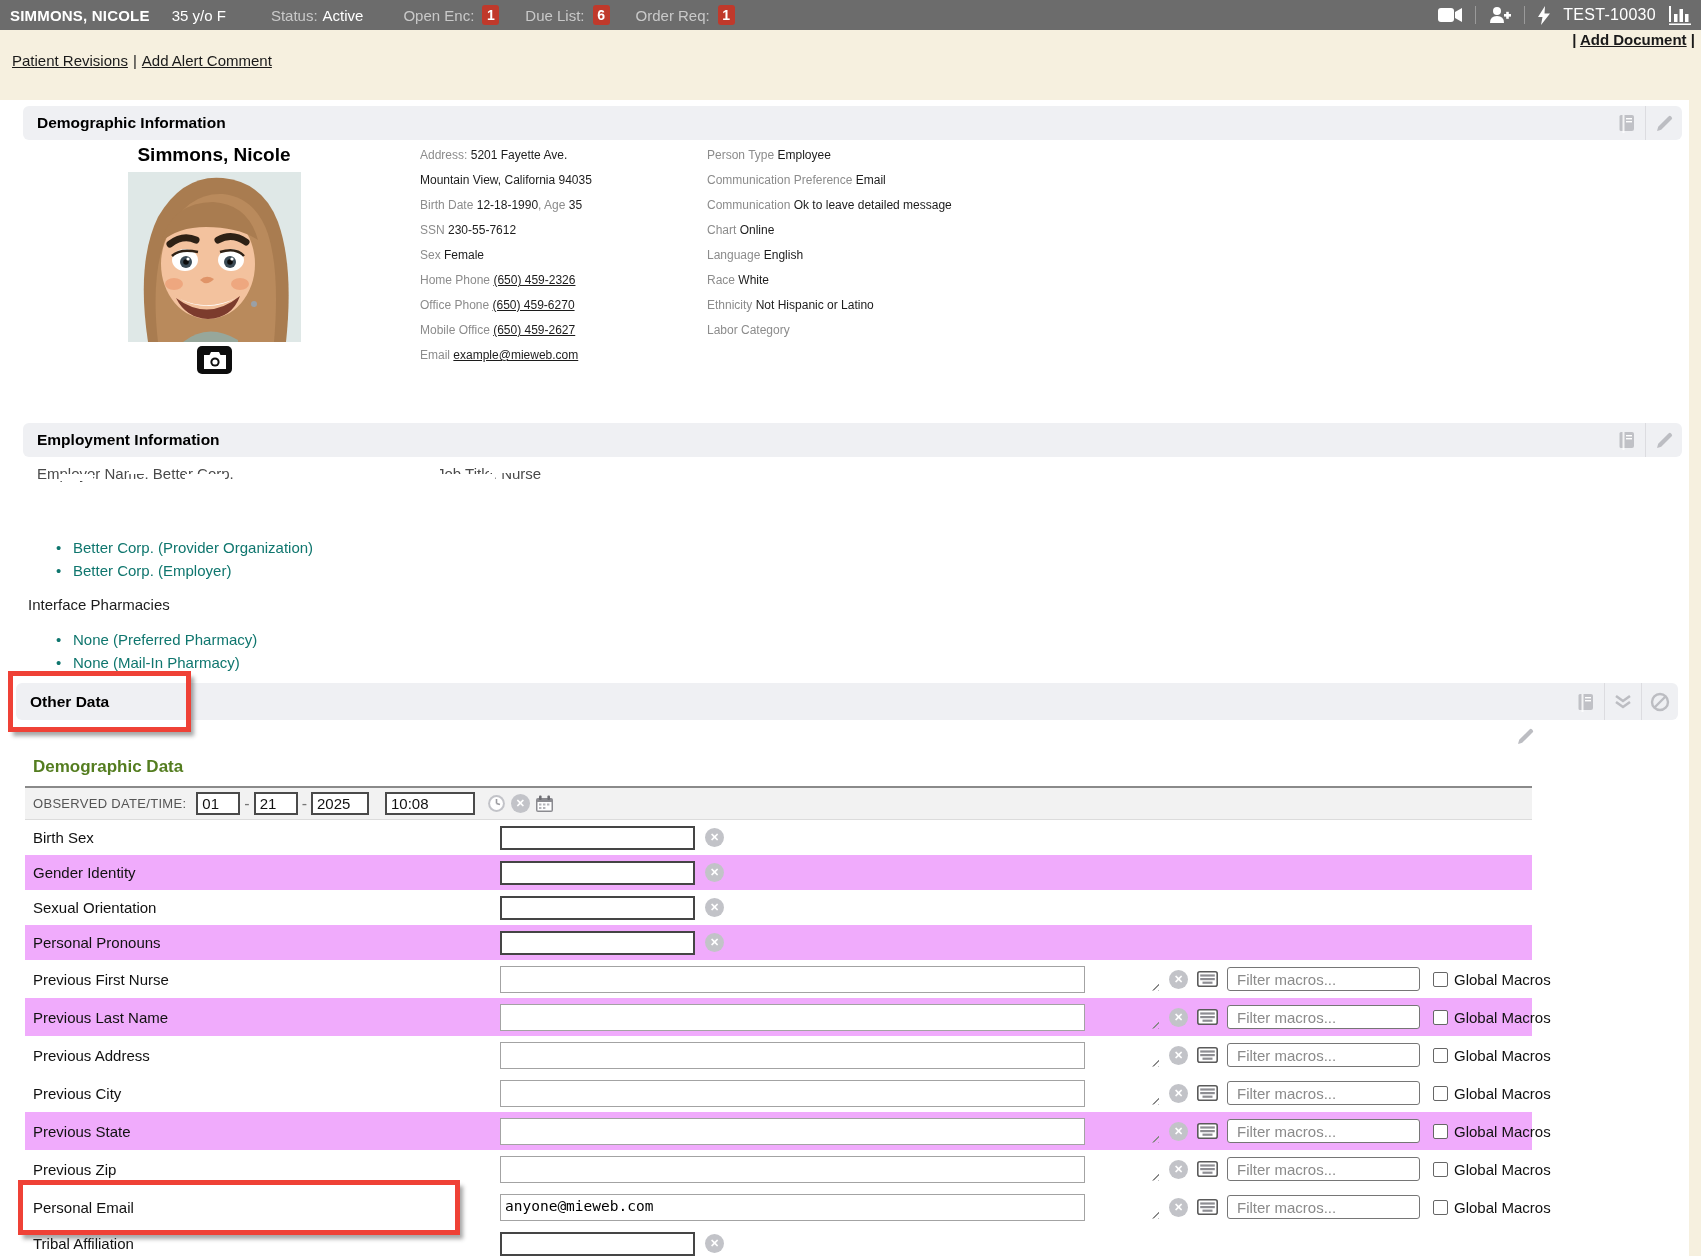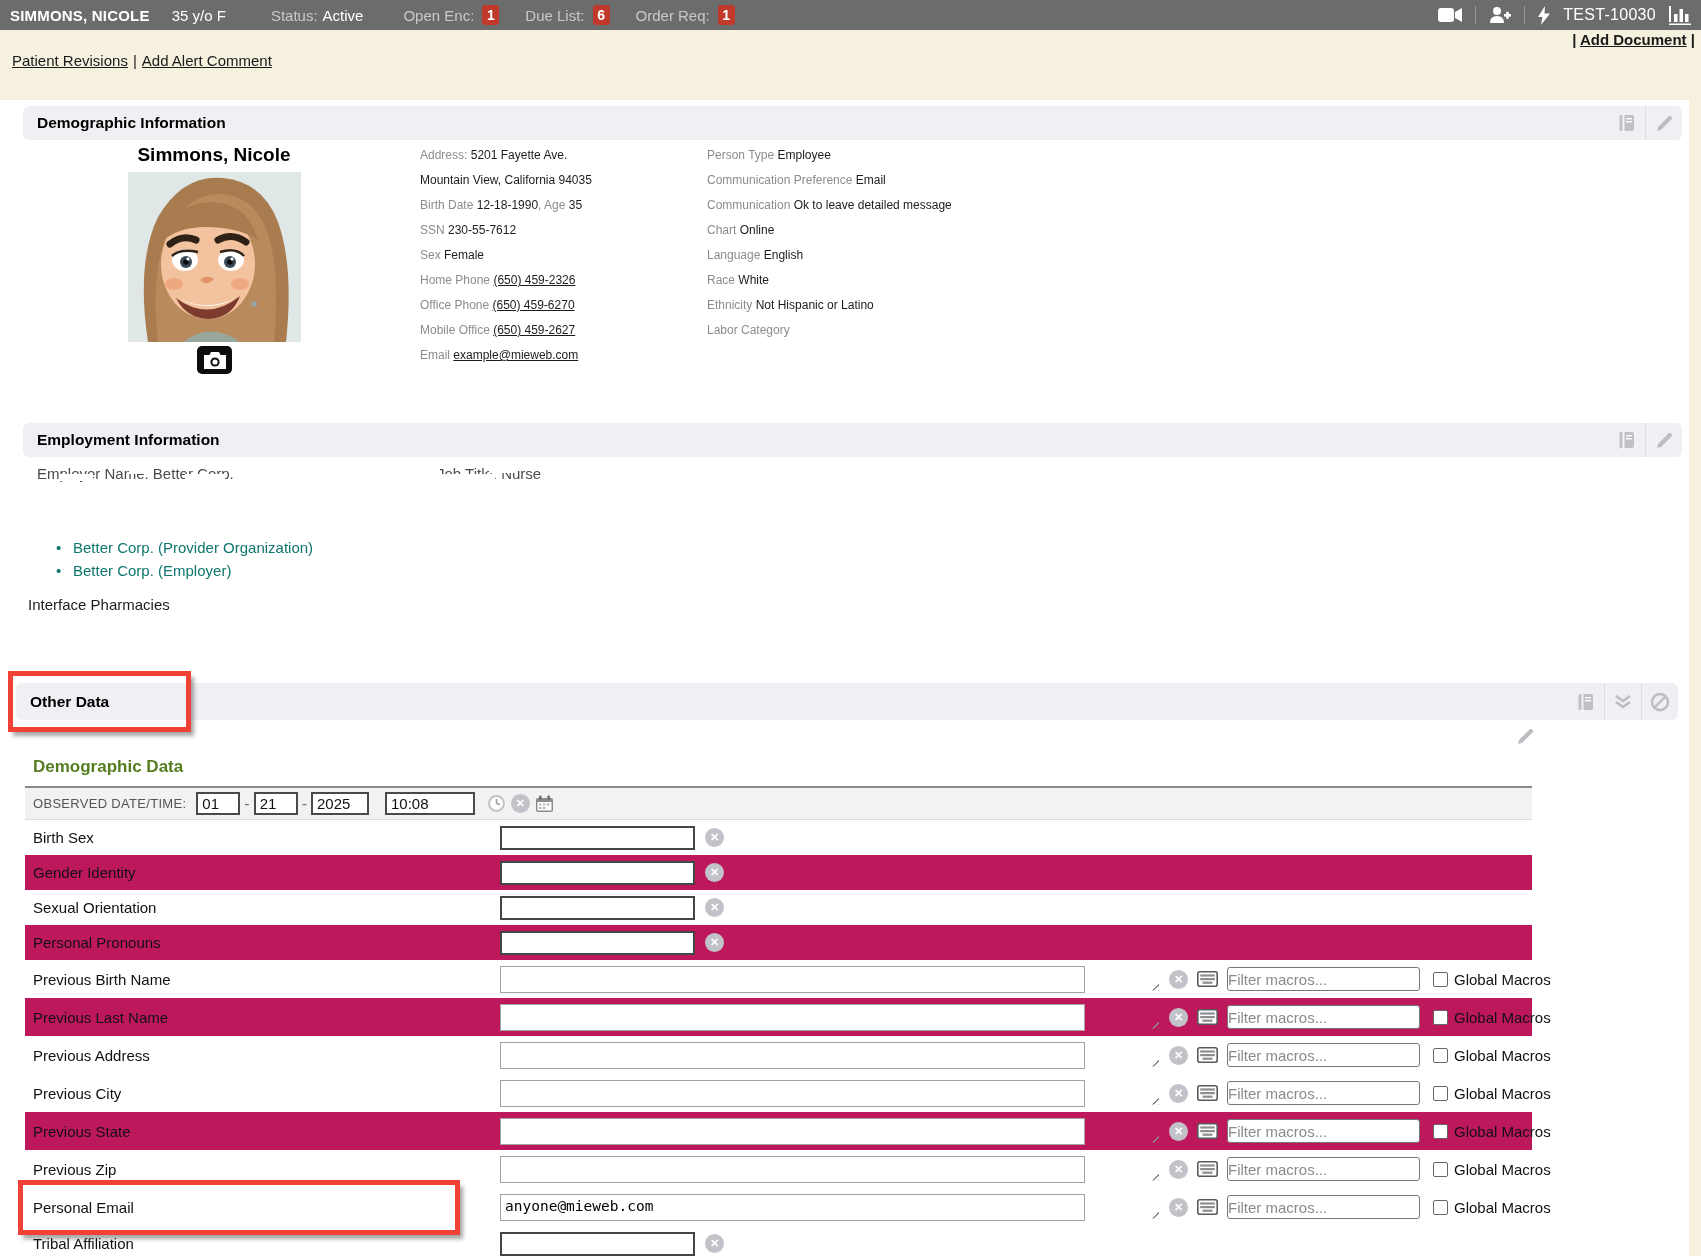--- a/index.html
+++ b/index.html
@@ -73,38 +73,38 @@
   .obs-row { height:32px; background:#f2f2f2; border-bottom:1px solid #dcdcdc;
     display:flex; align-items:center; padding-left:8px; gap:4px; }
   .obs-label { font-size:13px; color:#555; letter-spacing:.3px; margin-right:6px; }
   .obs-input { height:23px; border:2px solid #4a4a4a; background:#fff; font-size:15px; color:#111;
     padding-left:4px; font-family:"Liberation Sans",sans-serif; }
   .obs-dash { color:#777; }
   .obs-icons { display:flex; align-items:center; gap:5px; margin-left:8px; }
 
   .drow { display:flex; align-items:center; padding-left:8px; }
   .drow.white { background:#fff; }
-  .drow.gray { background:#be185d; }
+  .drow.gray { background:#f0abfc; }
   .drow .rlabel { width:467px; font-size:15px; color:#111; flex:0 0 auto; }
   .sel-input { width:195px; height:24px; border:2px solid #454545; background:#fff; font-size:15px;
     padding-left:4px; font-family:"Liberation Sans",sans-serif; }
   .ta { position:relative; width:585px; height:27px; border:1px solid #a3a3a3; background:#fff;
     font-size:15px; padding:3px 4px; resize:none; overflow:hidden;
     font-family:"Liberation Sans",sans-serif; }
   .ta.mono { font-family:"DejaVu Sans Mono", monospace; font-size:14.5px; }
   .ta-wrap { position:relative; width:661px; height:27px; flex:0 0 auto; }
   .ta-corner { position:absolute; right:2px; bottom:2px; width:9px; height:9px; pointer-events:none;
     background:repeating-linear-gradient(315deg,#8a8a8a 0 1.4px,transparent 1.4px 4px);
     clip-path:polygon(100% 0,100% 100%,0 100%); }
   .xcirc { width:19px; height:19px; border-radius:50%; background:#c2c3c8; color:#fff; flex:0 0 auto;
     display:flex; align-items:center; justify-content:center; font-size:11px; font-weight:bold; cursor:pointer; }
   .gap8 { width:8px; flex:0 0 auto; } .gap10 { width:10px; flex:0 0 auto; }
   .kbd-icon { flex:0 0 auto; margin:0 9px; cursor:pointer; display:flex; }
   .filter-inp { width:193px; height:24px; border:1px solid #767676; border-radius:3px; background:#fff;
-    font-size:15px; padding-left:0; font-family:"Liberation Sans",sans-serif; color:#111; }
+    font-size:15px; padding-left:9px; font-family:"Liberation Sans",sans-serif; color:#111; }
   .filter-inp::placeholder { color:#8a8a8a; }
   .gm-check { appearance:none; width:15px; height:15px; border:1.5px solid #666; border-radius:2px;
     background:#fff; margin-left:13px; flex:0 0 auto; cursor:pointer; }
   .gm-label { font-size:15px; color:#111; margin-left:6px; white-space:nowrap; }
 
   svg { display:block; }
 </style>
 </head>
 <body>
 
@@ -288,20 +288,24 @@
     <span class="patch" style="left:452px; top:0; width:28px; height:8px;"></span>
   </div>
 
   <ul id="org-list" class="blist" style="left:40px; top:536px;">
       <li>Better Corp. (Provider Organization)</li>
       <li>Better Corp. (Employer)</li>
     </ul>
 
   <div class="plain-head" style="left:28px; top:596px;">Interface Pharmacies</div>
 
+  <ul id="pharm-list" class="blist" style="left:40px; top:628px;">
+      <li>None (Preferred Pharmacy)</li>
+      <li>None (Mail-In Pharmacy)</li>
+    </ul>
 
   <div class="secbar" style="left:16px; top:683px; width:1662px; height:37px;">
     <span class="title">Other Data</span>
     <span class="icons">
       <span class="icell">
         <svg width="20" height="20" viewBox="0 0 20 20">
             <path d="M4 2 h11 a2 2 0 0 1 2 2 v12 a2 2 0 0 1 -2 2 h-11 a1.5 1.5 0 0 1 -1.5 -1.5 v-13 A1.5 1.5 0 0 1 4 2 Z" fill="#c0c1c6"></path>
             <rect x="5.5" y="2" width="2" height="18" fill="#fff" opacity=".8"></rect>
             <rect x="9" y="5" width="6" height="1.4" fill="#fff"></rect>
             <rect x="9" y="8" width="6" height="1.4" fill="#fff"></rect>
@@ -388,21 +392,21 @@
           <span class="gap10"></span>
           <span class="xcirc">✕</span>
         </div>
         <div class="drow gray" style="height: 35px;">
           <span class="rlabel">Personal Pronouns</span>
           <input class="sel-input" style="">
           <span class="gap10"></span>
           <span class="xcirc">✕</span>
         </div>
         <div class="drow white" style="height: 38px;">
-          <span class="rlabel">Previous Birth Name</span>
+          <span class="rlabel">Previous First Nurse</span>
           <span class="ta-wrap"><textarea class="ta" style=""></textarea><span class="ta-corner"></span></span>
           <span class="gap8"></span>
           <span class="xcirc">✕</span>
           <span class="kbd-icon">
             <svg width="21" height="16" viewBox="0 0 21 16">
               <rect x="0.8" y="0.8" width="19.4" height="14.4" rx="2" fill="#fff" stroke="#5a5a5a" stroke-width="1.6"></rect>
               <rect x="3.2" y="3.4" width="14.6" height="2.2" fill="#8d8d92"></rect>
               <rect x="3.2" y="7" width="14.6" height="2.2" fill="#8d8d92"></rect>
               <rect x="5.5" y="10.6" width="10" height="2.2" fill="#8d8d92"></rect>
             </svg>

